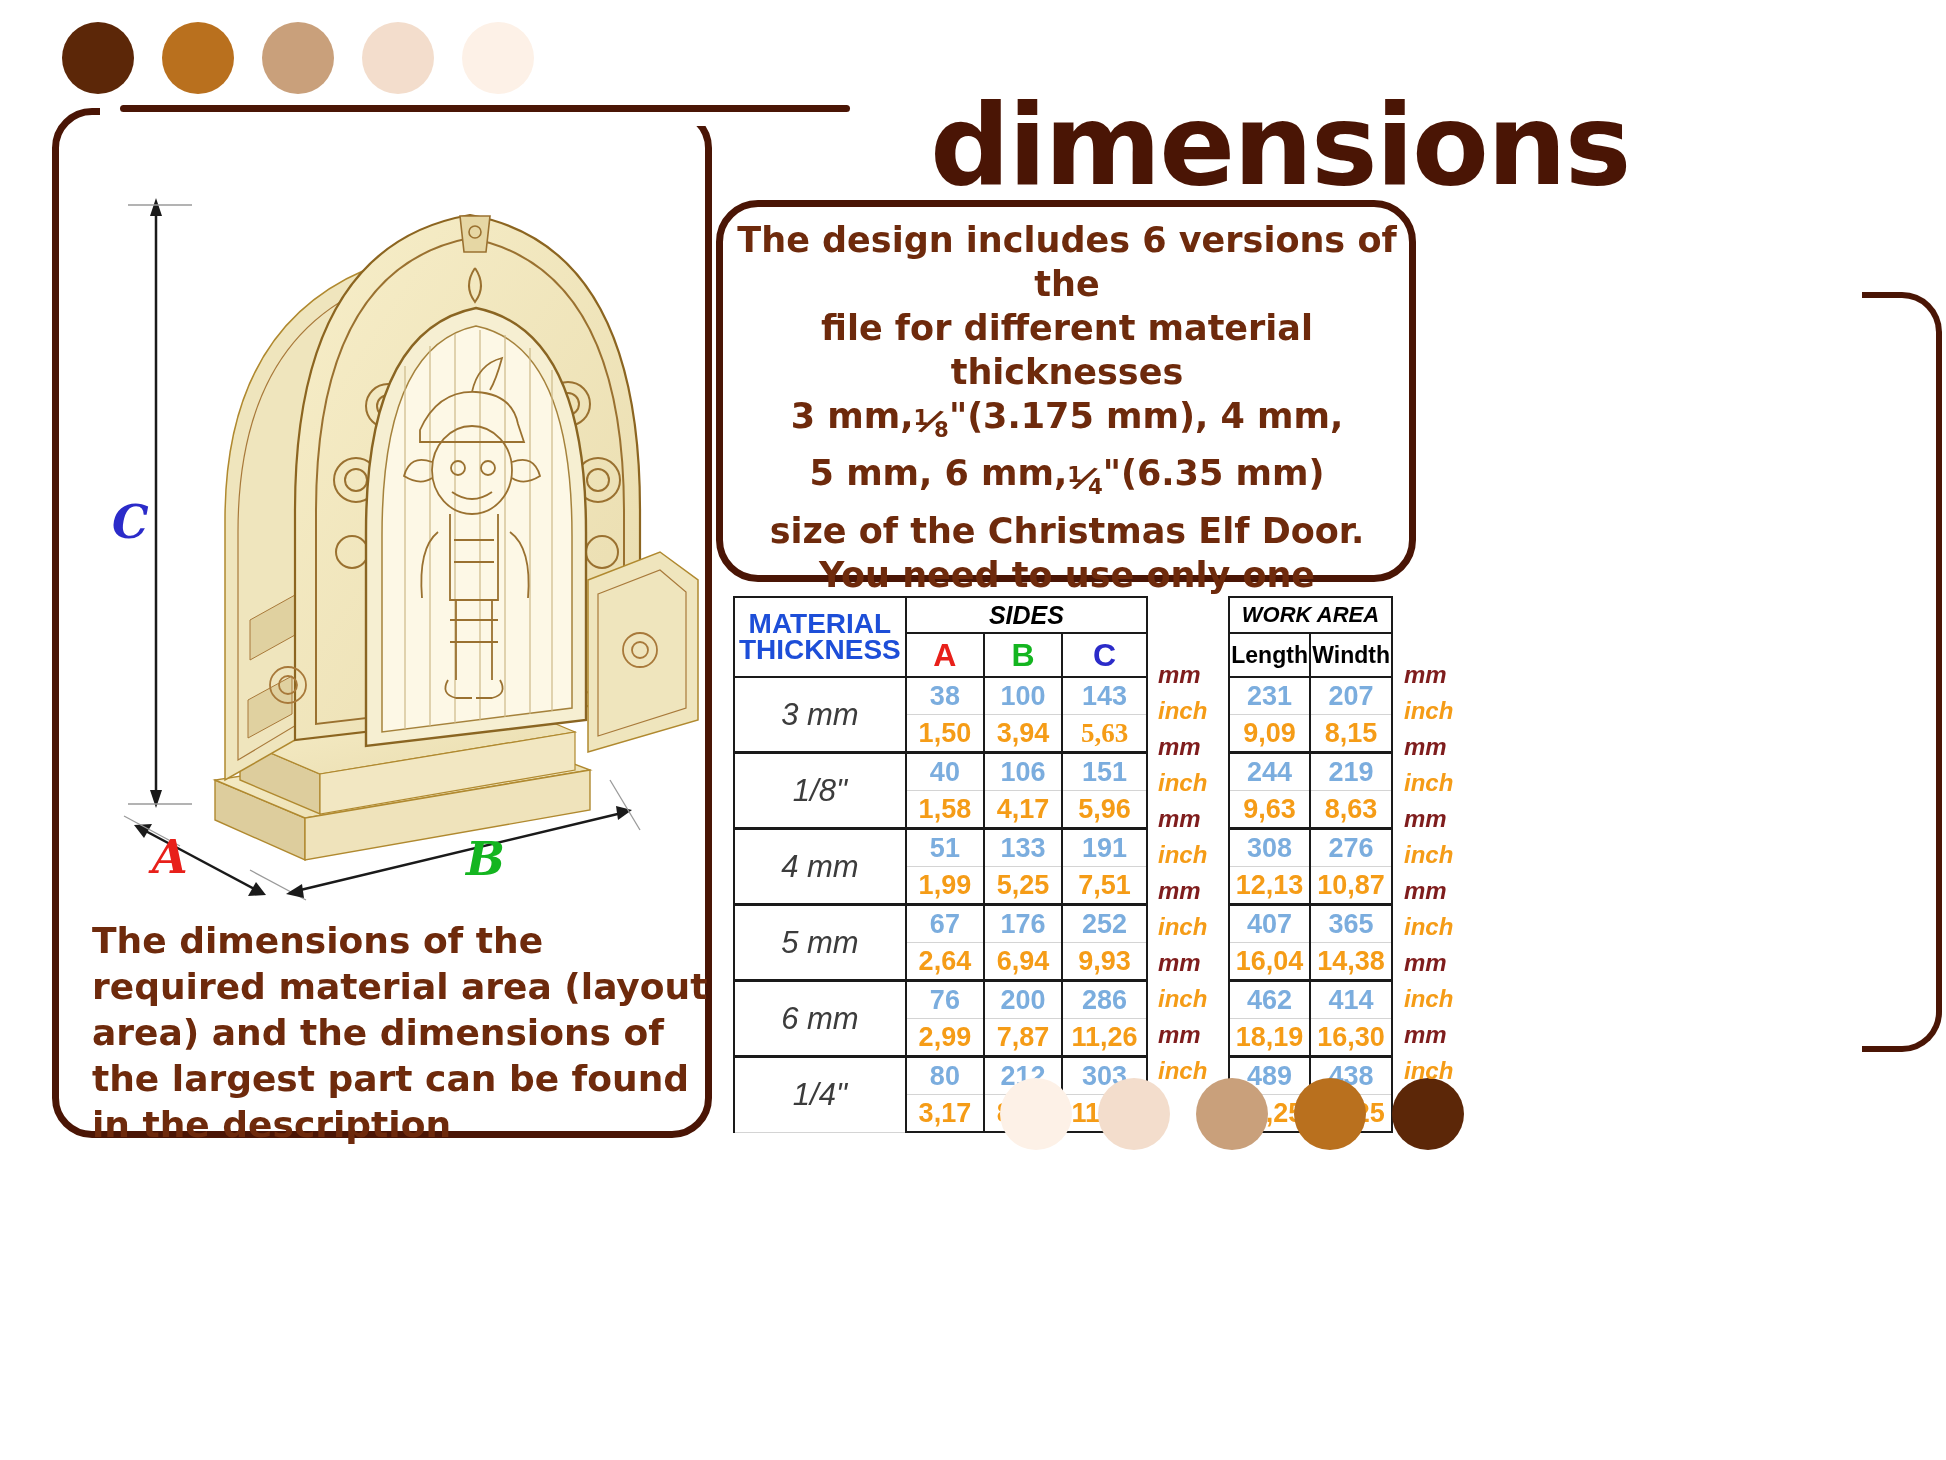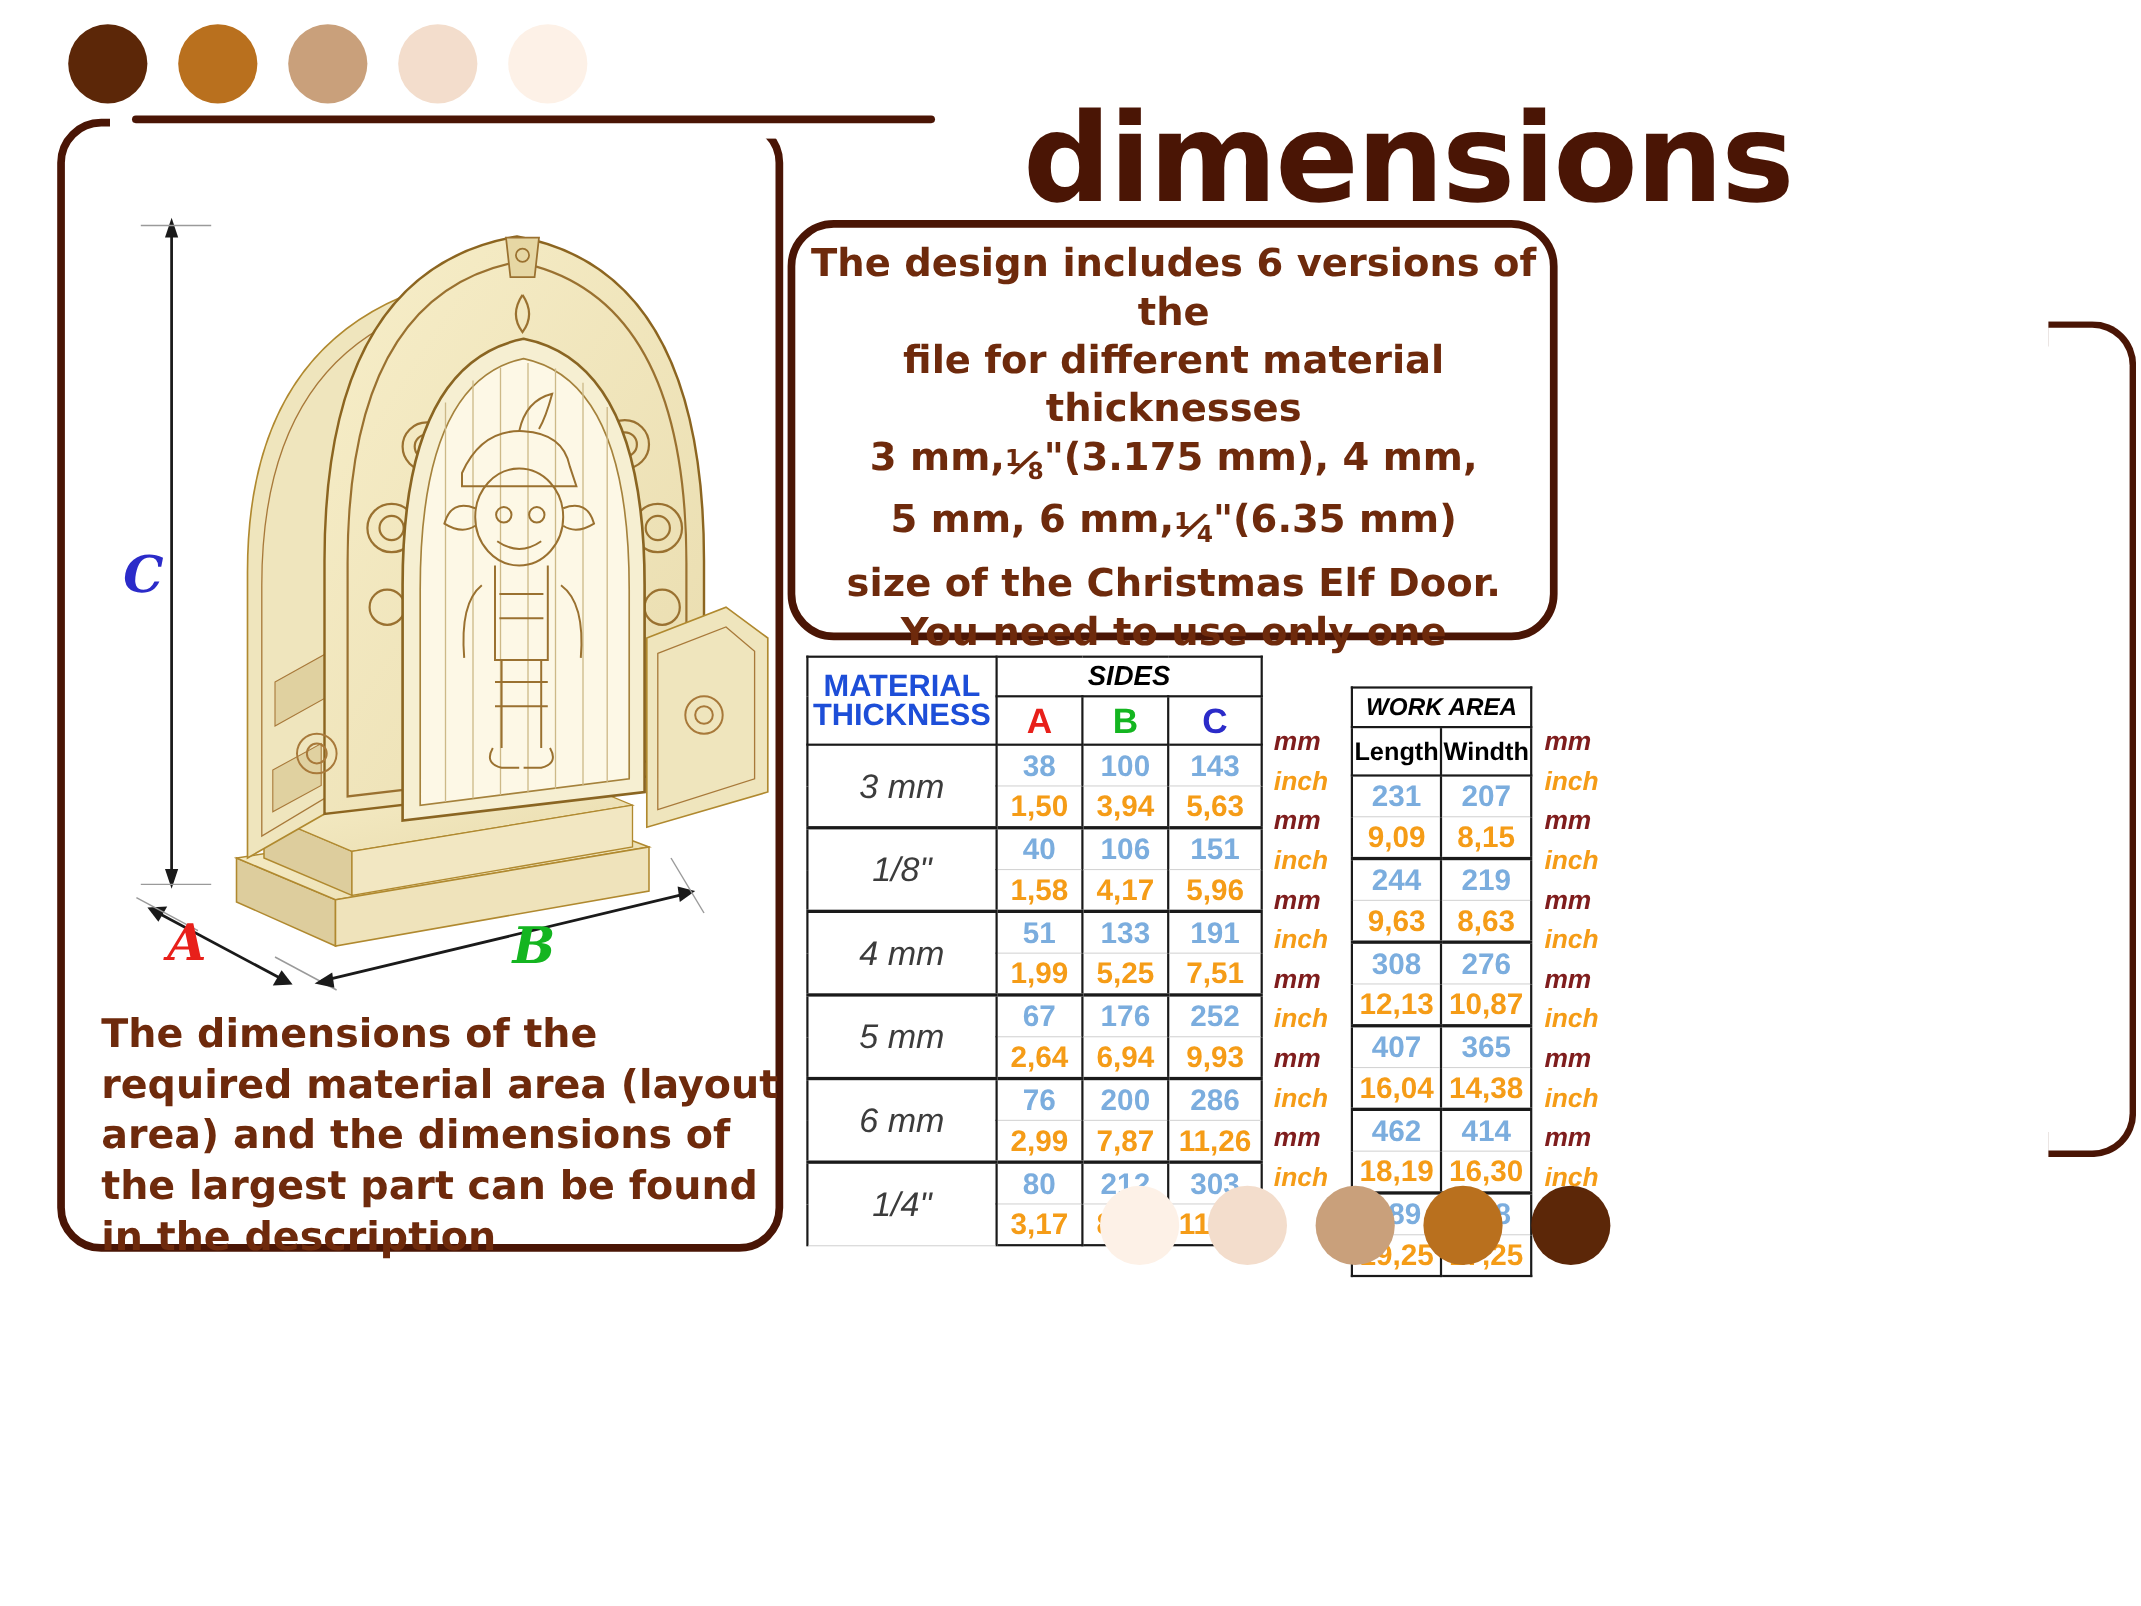--- a/index.html
+++ b/index.html
@@ -72,21 +72,21 @@
     font-family:"DejaVu Serif", serif;}
   #label-C{left:112px;top:495px;color:#2b2bc9;}
   #label-A{left:152px;top:830px;color:#e8201a;}
   #label-B{left:466px;top:832px;color:#14b520;}
 
   
   .tbl{position:absolute;border-collapse:collapse;
        font-family:"Liberation Sans", sans-serif;}
   .tbl td,.tbl th{border:2px solid #1a1a1a;text-align:center;padding:0;}
   #sides-table{left:733px;top:596px;width:415px;}
-  #work-table{left:1228px;top:596px;width:165px;margin-top:28px;}
+  #work-table{left:1228px;top:596px;width:165px;}
 
   .hdr-mt{font-weight:bold;font-size:28px;color:#1d4ed8;line-height:26px;}
   .hdr-group{font-style:italic;font-weight:bold;font-size:25px;color:#000;}
   .hdr-letter{font-weight:bold;font-size:32px;}
   .letA{color:#e8201a;}
   .letB{color:#14b520;}
   .letC{color:#2b2bc9;}
   .hdr-lw{font-weight:bold;font-size:23px;color:#000;}
   .thick-cell{font-style:italic;font-weight:normal;font-size:31px;color:#3c3c3c;}
   .v-mm{font-weight:bold;font-size:27px;color:#7badde;}
@@ -287,21 +287,21 @@
         </tr>
         <tr class="rowtop">
           <td rowspan="2" class="thick-cell">3 mm</td>
           <td class="v-mm" style="height: 36px;">38</td>
           <td class="v-mm" style="height: 36px;">100</td>
           <td class="v-mm" style="height: 36px;">143</td>
         </tr>
         <tr class="rowbot">
           <td class="v-in" style="height: 36px; border-top: none;">1,50</td>
           <td class="v-in" style="height: 36px; border-top: none;">3,94</td>
-          <td class="v-in" style="height: 36px; border-top: none;">5,63</td>
+          <td class="v-in" style="height: 36px; border-top: none; font-family: Liberation Serif, serif;">5,63</td>
         </tr>
         <tr class="rowtop grpline">
           <td rowspan="2" class="thick-cell">1/8"</td>
           <td class="v-mm" style="height: 36px;">40</td>
           <td class="v-mm" style="height: 36px;">106</td>
           <td class="v-mm" style="height: 36px;">151</td>
         </tr>
         <tr class="rowbot">
           <td class="v-in" style="height: 36px; border-top: none;">1,58</td>
           <td class="v-in" style="height: 36px; border-top: none;">4,17</td>

